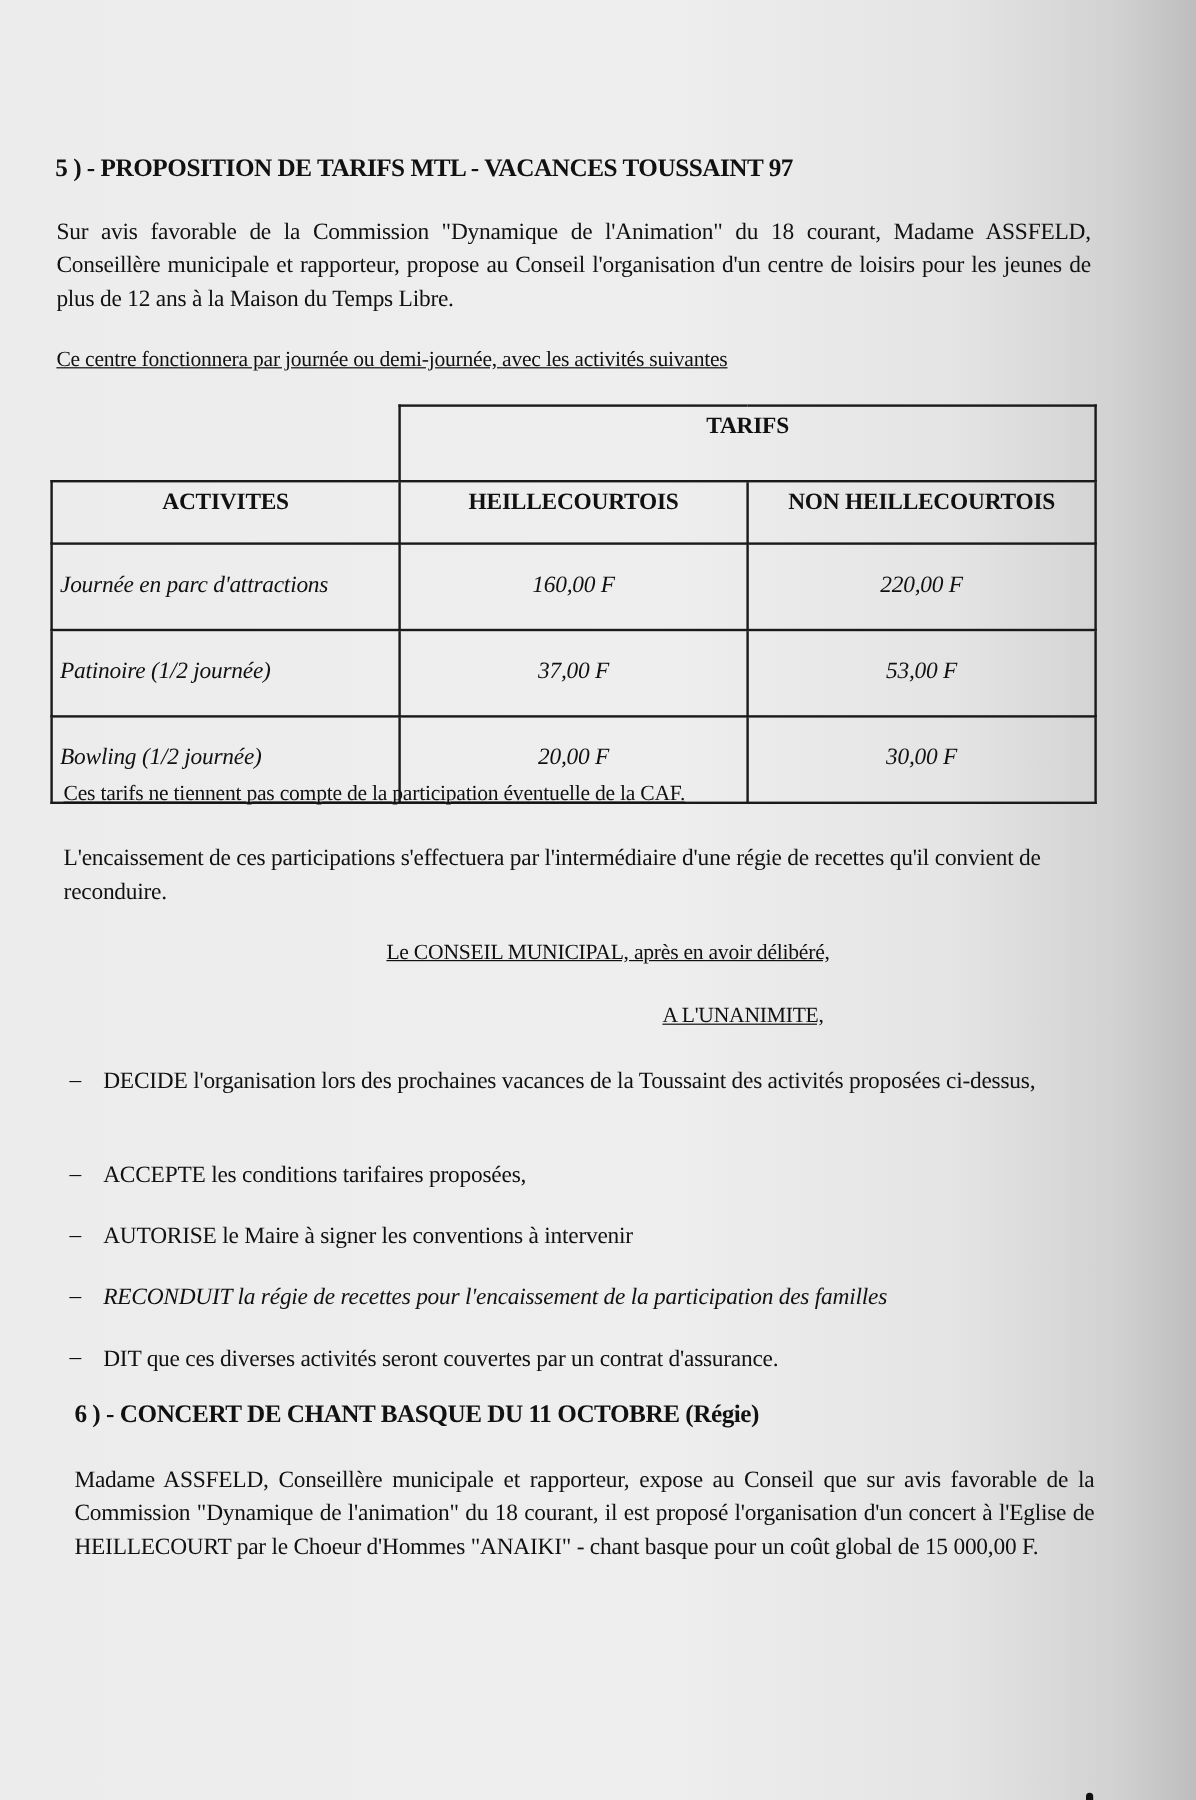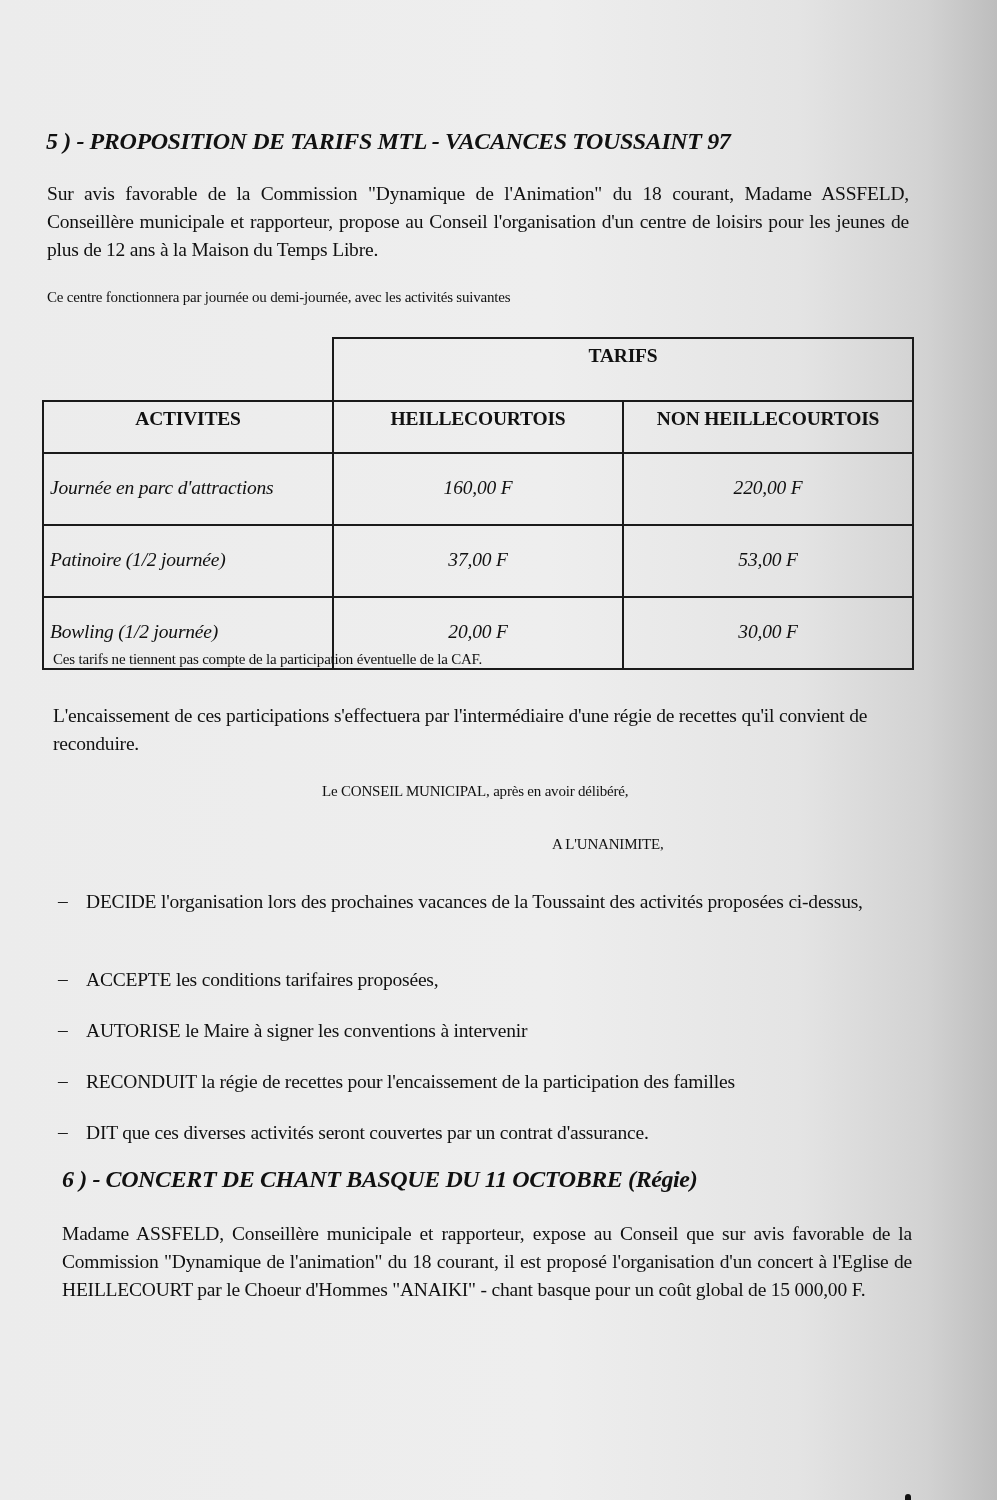--- a/index.html
+++ b/index.html
@@ -4,27 +4,27 @@
   <style>
     html, body { margin: 0; padding: 0; }
     body {
       width: 997px; height: 1500px; overflow: hidden; position: relative;
       background: linear-gradient(90deg, #ececec 0%, #eeeeee 55%, #e4e4e4 80%, #d2d2d2 93%, #bdbdbd 100%);
       font-family: "Liberation Serif", "DejaVu Serif", serif;
       color: #111;
     }
     .abs { position: absolute; }
     .heading {
-      font-style: italic; font-weight: bold; font-size: 24px; letter-spacing: -0.4px;
+      font-weight: bold; font-size: 21px; letter-spacing: -0.4px;
     }
     .para {
       font-size: 19.5px; line-height: 28px; text-align: justify; letter-spacing: -0.2px;
     }
     .para.left { text-align: left; }
-    .line { font-size: 15px; letter-spacing: -0.2px; white-space: nowrap; }
+    .line { font-size: 18px; letter-spacing: -0.2px; white-space: nowrap; text-decoration: underline; }
     table.tarifs {
       position: absolute; left: 42px; top: 337px; width: 872px;
       border-collapse: collapse; font-size: 19.5px; letter-spacing: -0.2px;
     }
     table.tarifs td, table.tarifs th {
       border: 2px solid #1a1a1a; padding: 0 6px; vertical-align: top;
     }
     table.tarifs th { font-weight: bold; text-align: center; padding-top: 6px; }
     table.tarifs td.blank { border: none; }
     table.tarifs tr.hdr1 th { height: 55px; }
@@ -88,21 +88,21 @@
   <span class="bullet" style="top:890px;">–</span>
   <div class="bullet-text" style="top:888px; text-align:justify;">DECIDE l'organisation lors des prochaines vacances de la Toussaint des activités proposées ci-dessus,</div>
 
   <span class="bullet" style="top:968px;">–</span>
   <div class="bullet-text" style="top:966px;">ACCEPTE les conditions tarifaires proposées,</div>
 
   <span class="bullet" style="top:1019px;">–</span>
   <div class="bullet-text" style="top:1017px;">AUTORISE le Maire à signer les conventions à intervenir</div>
 
   <span class="bullet" style="top:1070px;">–</span>
-  <div class="bullet-text" style="top:1068px;">RECONDUIT la régie de recettes pour l'encaissement de la participation des familles</div>
+  <div class="bullet-text" style="top:1068px;font-style:italic;">RECONDUIT la régie de recettes pour l'encaissement de la participation des familles</div>
 
   <span class="bullet" style="top:1121px;">–</span>
   <div class="bullet-text" style="top:1119px;">DIT que ces diverses activités seront couvertes par un contrat d'assurance.</div>
 
   <div class="abs heading" style="left:62px; top:1166px;">6 ) - CONCERT DE CHANT BASQUE DU 11 OCTOBRE (Régie)</div>
 
   <div class="abs para" style="left:62px; top:1220px; width:850px;">Madame ASSFELD, Conseillère municipale et rapporteur, expose au Conseil que sur avis favorable de la Commission "Dynamique de l'animation" du 18 courant, il est proposé l'organisation d'un concert à l'Eglise de HEILLECOURT par le Choeur d'Hommes "ANAIKI" - chant basque pour un coût global de 15 000,00 F.</div>
 
   <div class="page-mark"></div>
 </div>

